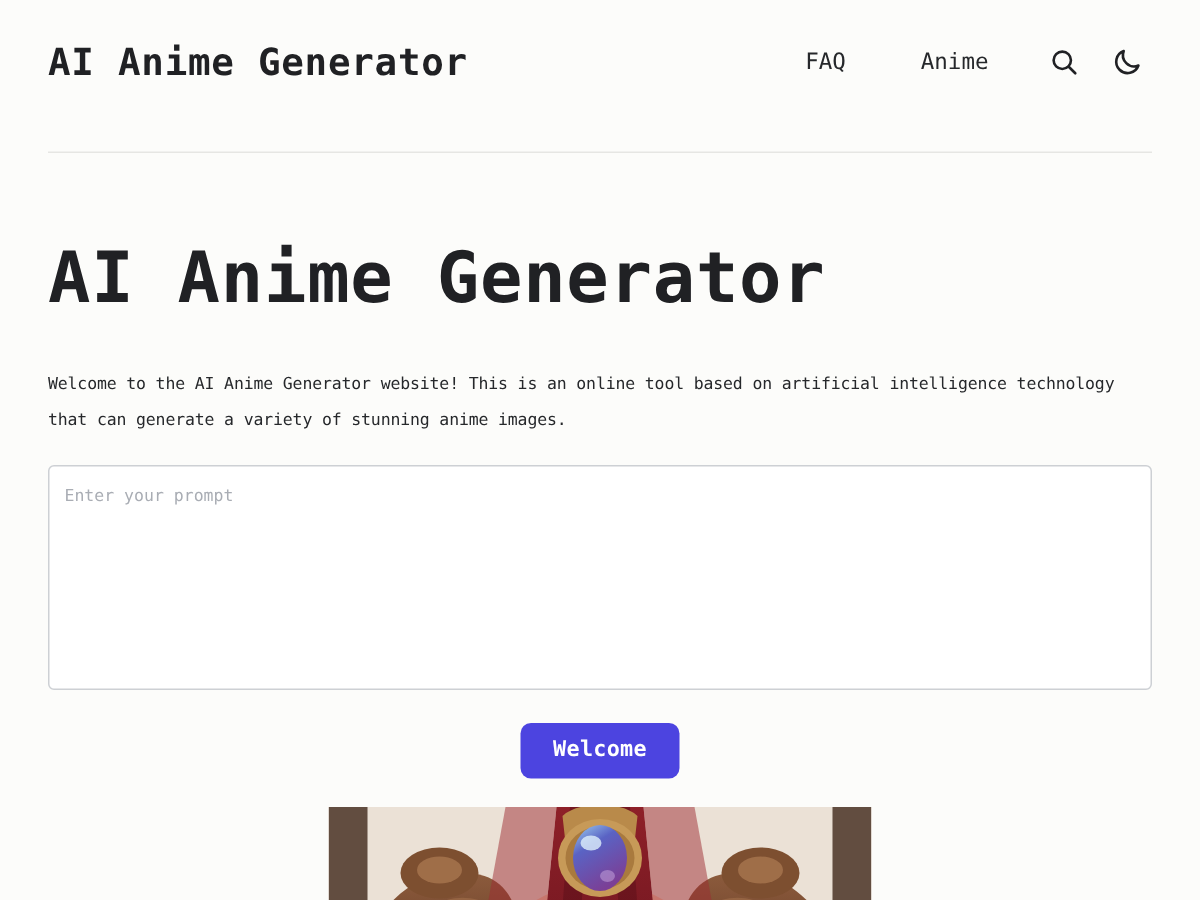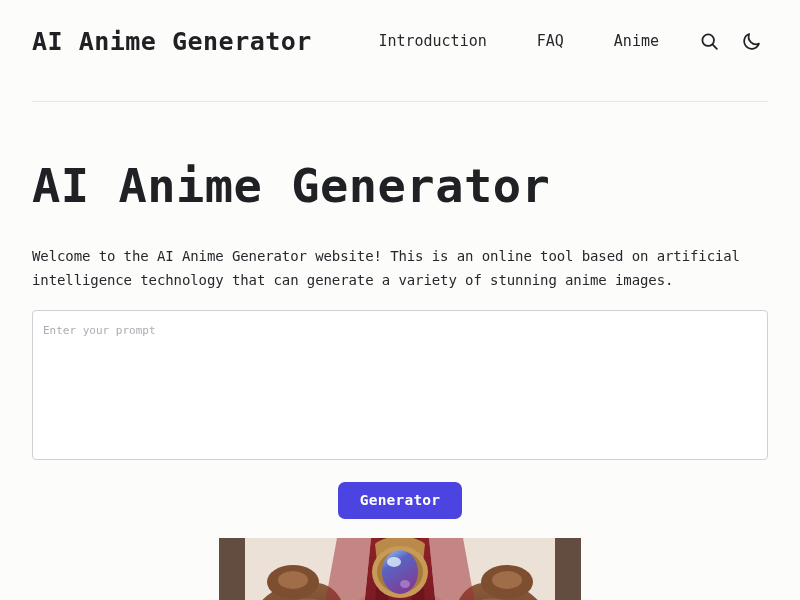--- a/index.html
+++ b/index.html
@@ -106,21 +106,21 @@
     line-height: 1.12;
     letter-spacing: 0.5px;
     color: #202124;
     white-space: nowrap;
   }
 
   .intro-text {
     margin: 0;
     padding-top: 31px;
     font-family: "DejaVu Sans Mono", "Liberation Mono", monospace;
-    font-size: 14px;
+    font-size: 11px;
     line-height: 24px;
     color: #26282b;
     letter-spacing: -0.1px;
     max-width: 736px;
   }
 
   .prompt-area {
     margin-top: 18px;
     width: 736px;
     height: 150px;
@@ -182,21 +182,20 @@
 
 <div class="page">
 
   <header class="site-header">
     <div class="header-inner">
 
       <a class="site-logo" href="#">AI Anime Generator</a>
 
       <nav class="nav">
 
-        <a class="nav-link" href="#">Introduction</a>
 
         <a class="nav-link" href="#">FAQ</a>
 
         <a class="nav-link" href="#">Anime</a>
 
         <button class="nav-icon-btn">
           <span>
             <svg width="21" height="21" viewBox="0 0 24 24" fill="none" stroke="#202124" stroke-width="2" stroke-linecap="round">
               <circle cx="10.5" cy="10.5" r="6.6"></circle>
               <line x1="15.4" y1="15.4" x2="20.4" y2="20.4"></line>
@@ -220,21 +219,21 @@
 
   <main class="main">
 
     <h1 class="page-title">AI Anime Generator</h1>
 
     <p class="intro-text">Welcome to the AI Anime Generator website! This is an online tool based on artificial intelligence technology that can generate a variety of stunning anime images.</p>
 
     <textarea class="prompt-area" placeholder="Enter your prompt" style=""></textarea>
 
     <div class="generate-row">
-      <button class="generate-button">Generator</button>
+      <button class="generate-button">Welcome</button>
     </div>
 
     <div class="result-row">
       <div class="result-image">
         <svg width="362" height="120" viewBox="0 0 362 120" preserveAspectRatio="none">
           <defs>
             <linearGradient id="gemGrad" x1="0" y1="0" x2="0.5" y2="1">
               <stop offset="0%" stop-color="#9fd2f2"></stop>
               <stop offset="38%" stop-color="#5a63c4"></stop>
               <stop offset="100%" stop-color="#7b3f96"></stop>

